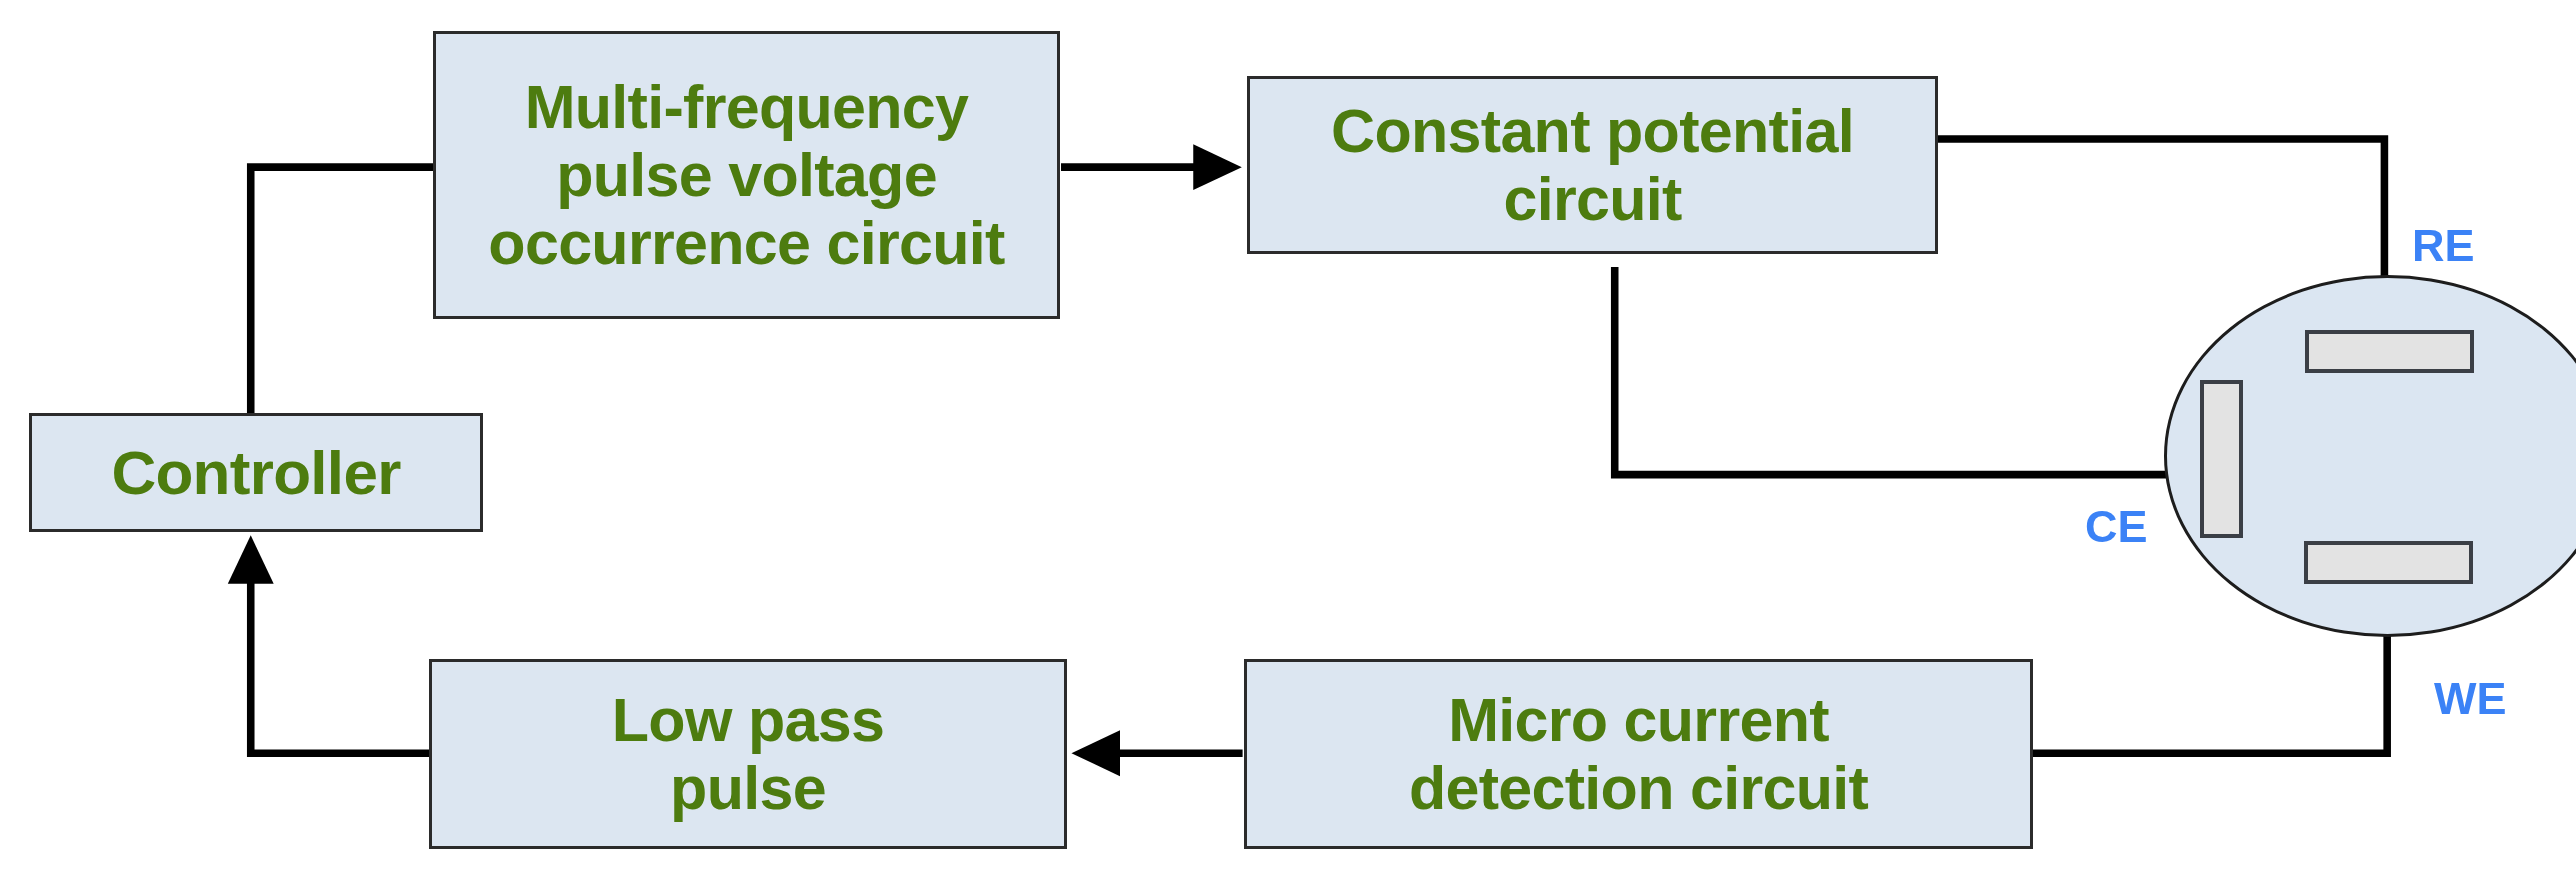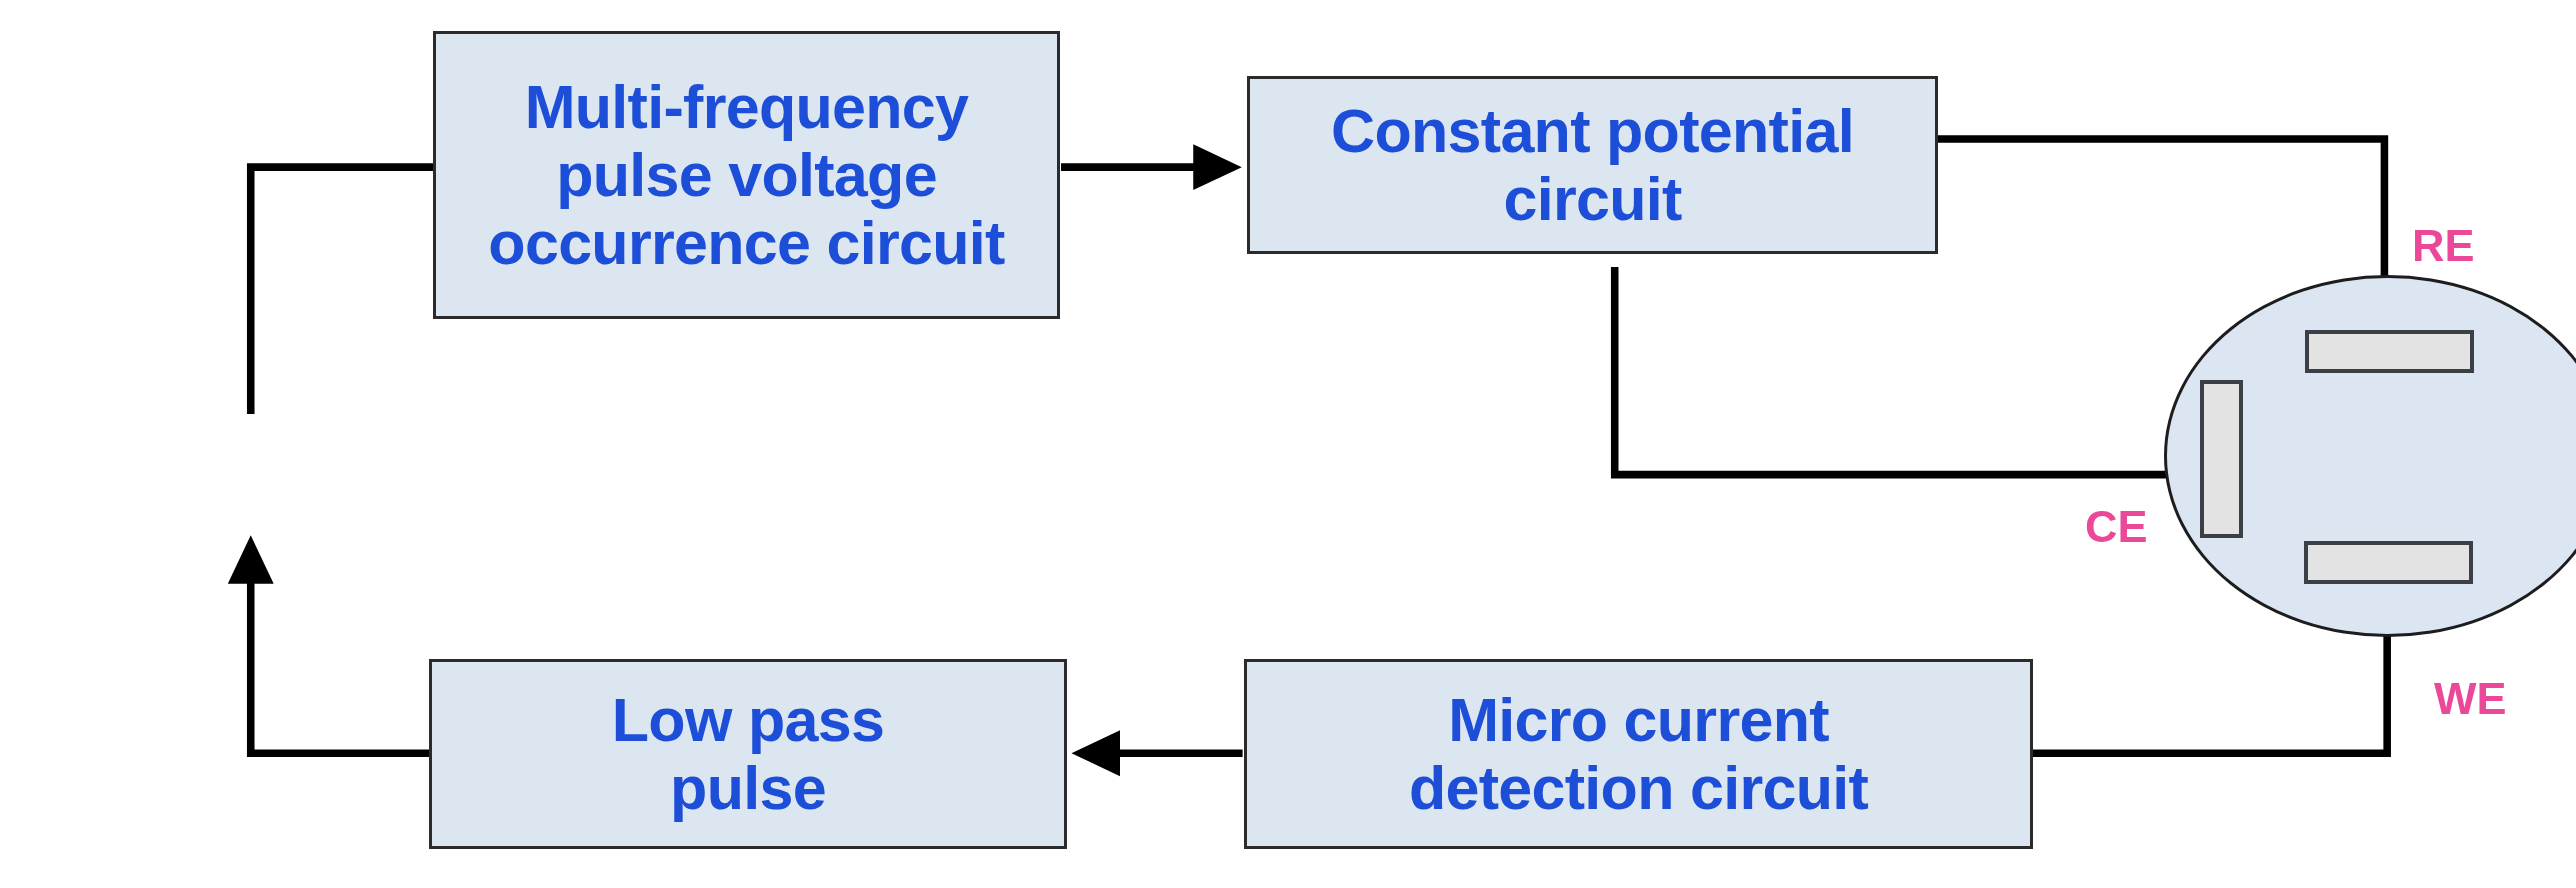--- a/index.html
+++ b/index.html
@@ -24,21 +24,21 @@
   }
   .node {
     position: absolute;
     box-sizing: border-box;
     background: #dce6f1;
     border: 3.4px solid #2b2b2b;
     display: flex;
     align-items: center;
     justify-content: center;
     text-align: center;
-    color: #1d4ed8;
+    color: #4d7c0f;
     font-weight: bold;
     line-height: 1.12;
     letter-spacing: -0.7px;
     z-index: 3;
   }
   .node .txt {
     display: block;
     width: 100%;
     padding: 0 6.9px;
     white-space: pre-line;
@@ -100,21 +100,21 @@
     width: 43px; height: 158px;
   }
   #electrode-we {
     left: 140px; top: 266px;
     width: 169px; height: 43px;
   }
 
   
   .term-label {
     position: absolute;
-    color: #ec4899;
+    color: #3b82f6;
     font-weight: bold;
     font-size: 45px;
     letter-spacing: 0px;
     white-space: nowrap;
     z-index: 4;
   }
   #label-re { left: 2412px; top: 220px; }
   #label-ce { left: 2085px; top: 501px; }
   #label-we { left: 2434px; top: 629px; margin-top: 44px; }
 </style>
@@ -163,20 +163,23 @@
     <span class="txt">Multi-frequency
 pulse voltage
 occurrence circuit</span>
   </div>
 
   <div class="node" id="node-constpot">
     <span class="txt">Constant potential
 circuit</span>
   </div>
 
+  <div class="node" id="node-controller">
+    <span class="txt">Controller</span>
+  </div>
 
   <div class="node" id="node-lowpass">
     <span class="txt">Low pass
 pulse</span>
   </div>
 
   <div class="node" id="node-microcurrent">
     <span class="txt">Micro current
 detection circuit</span>
   </div>

